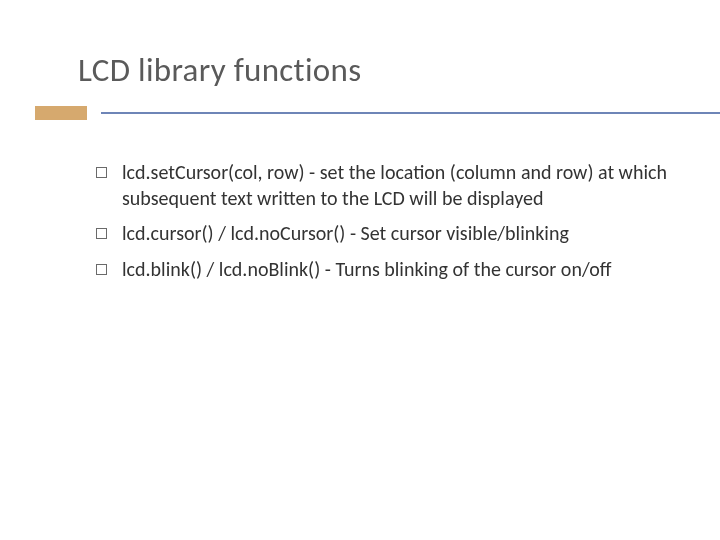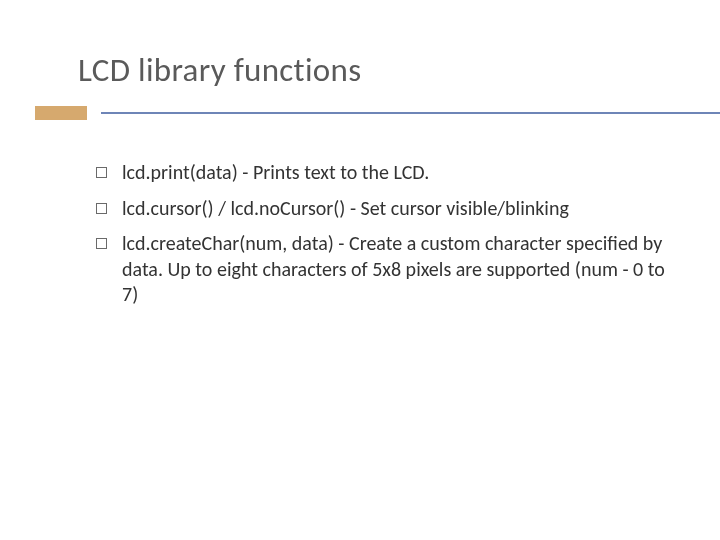--- a/index.html
+++ b/index.html
@@ -71,18 +71,18 @@
 <body>
 
 <div class="slide">
   <h1 class="title">LCD library functions</h1>
   <div class="divider-wrap">
     <div class="divider-accent"></div>
     <div class="divider-line"></div>
   </div>
   <div class="content">
     <ul class="funcs">
-      <li>lcd.print(data) - Prints text to the LCD.</li>
+      <li>lcd.setCursor(col, row) - set the location (column and row) at which subsequent text written to the LCD will be displayed</li>
       <li>lcd.cursor() / lcd.noCursor() - Set cursor visible/blinking</li>
-      <li>lcd.createChar(num, data) - Create a custom character specified by data. Up to eight characters of 5x8 pixels are supported (num - 0 to 7)</li>
+      <li>lcd.blink() / lcd.noBlink() - Turns blinking of the cursor on/off</li>
     </ul>
   </div>
 </div>
 
 </body></html>

